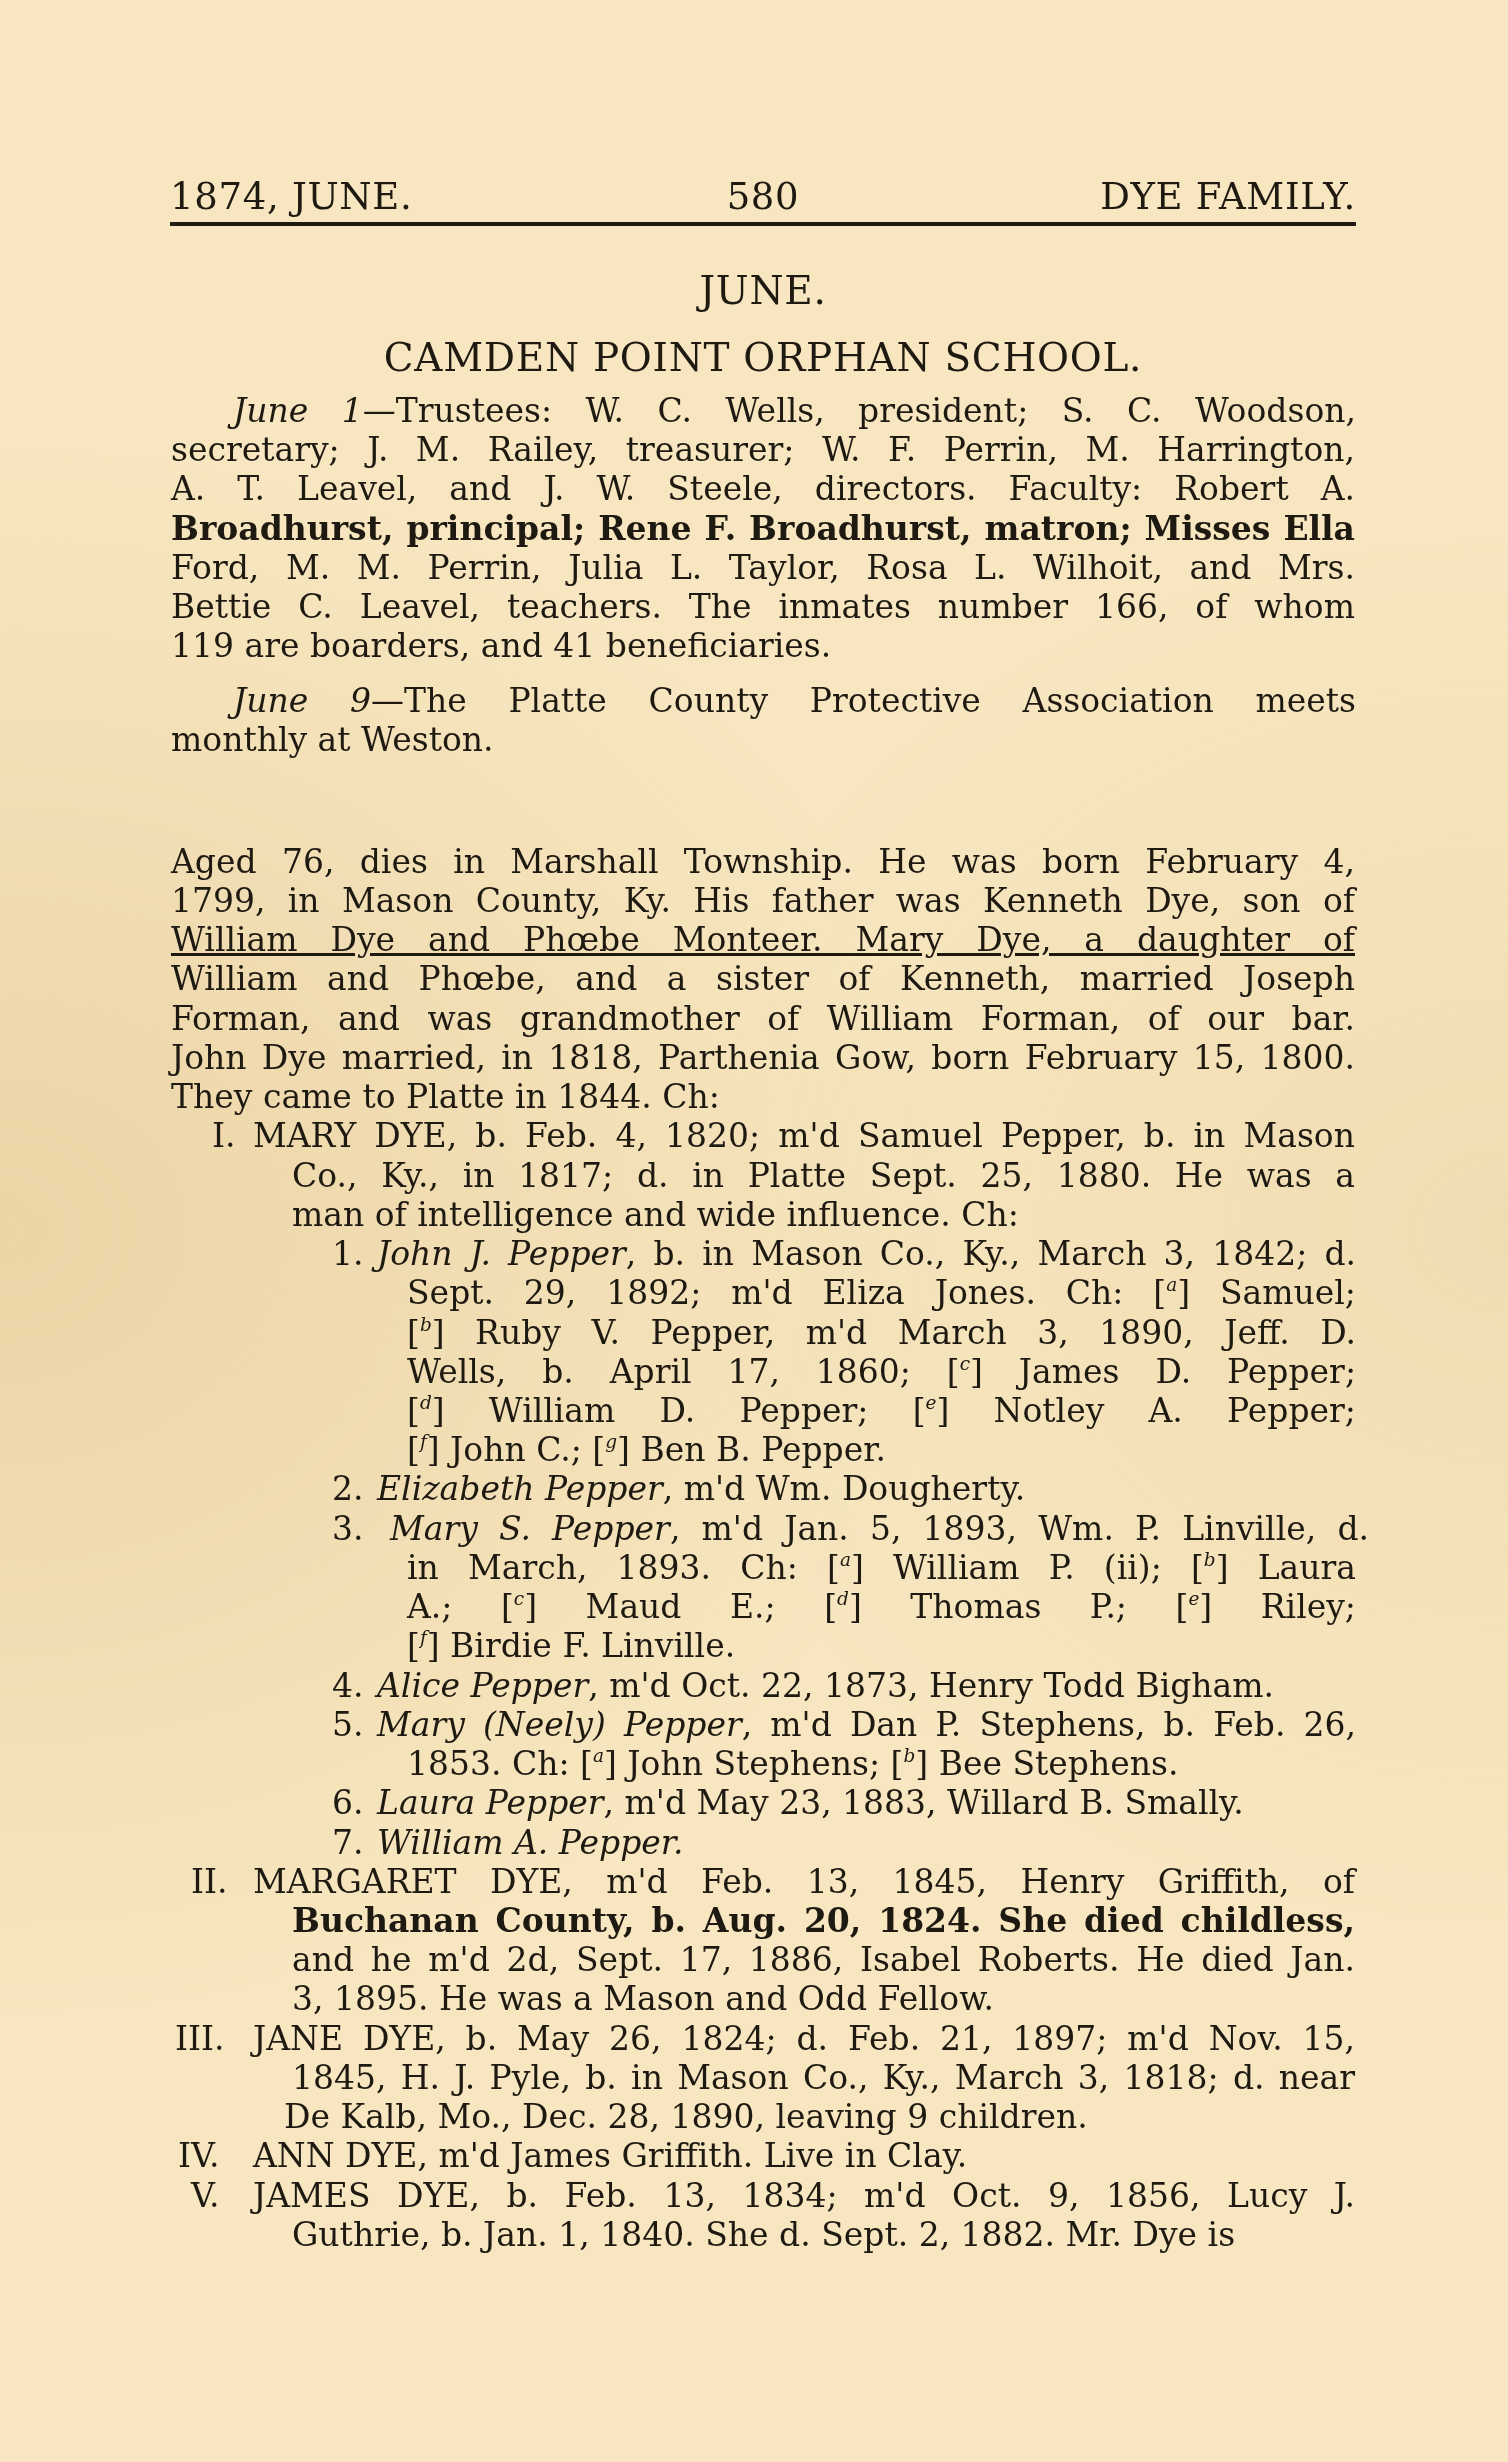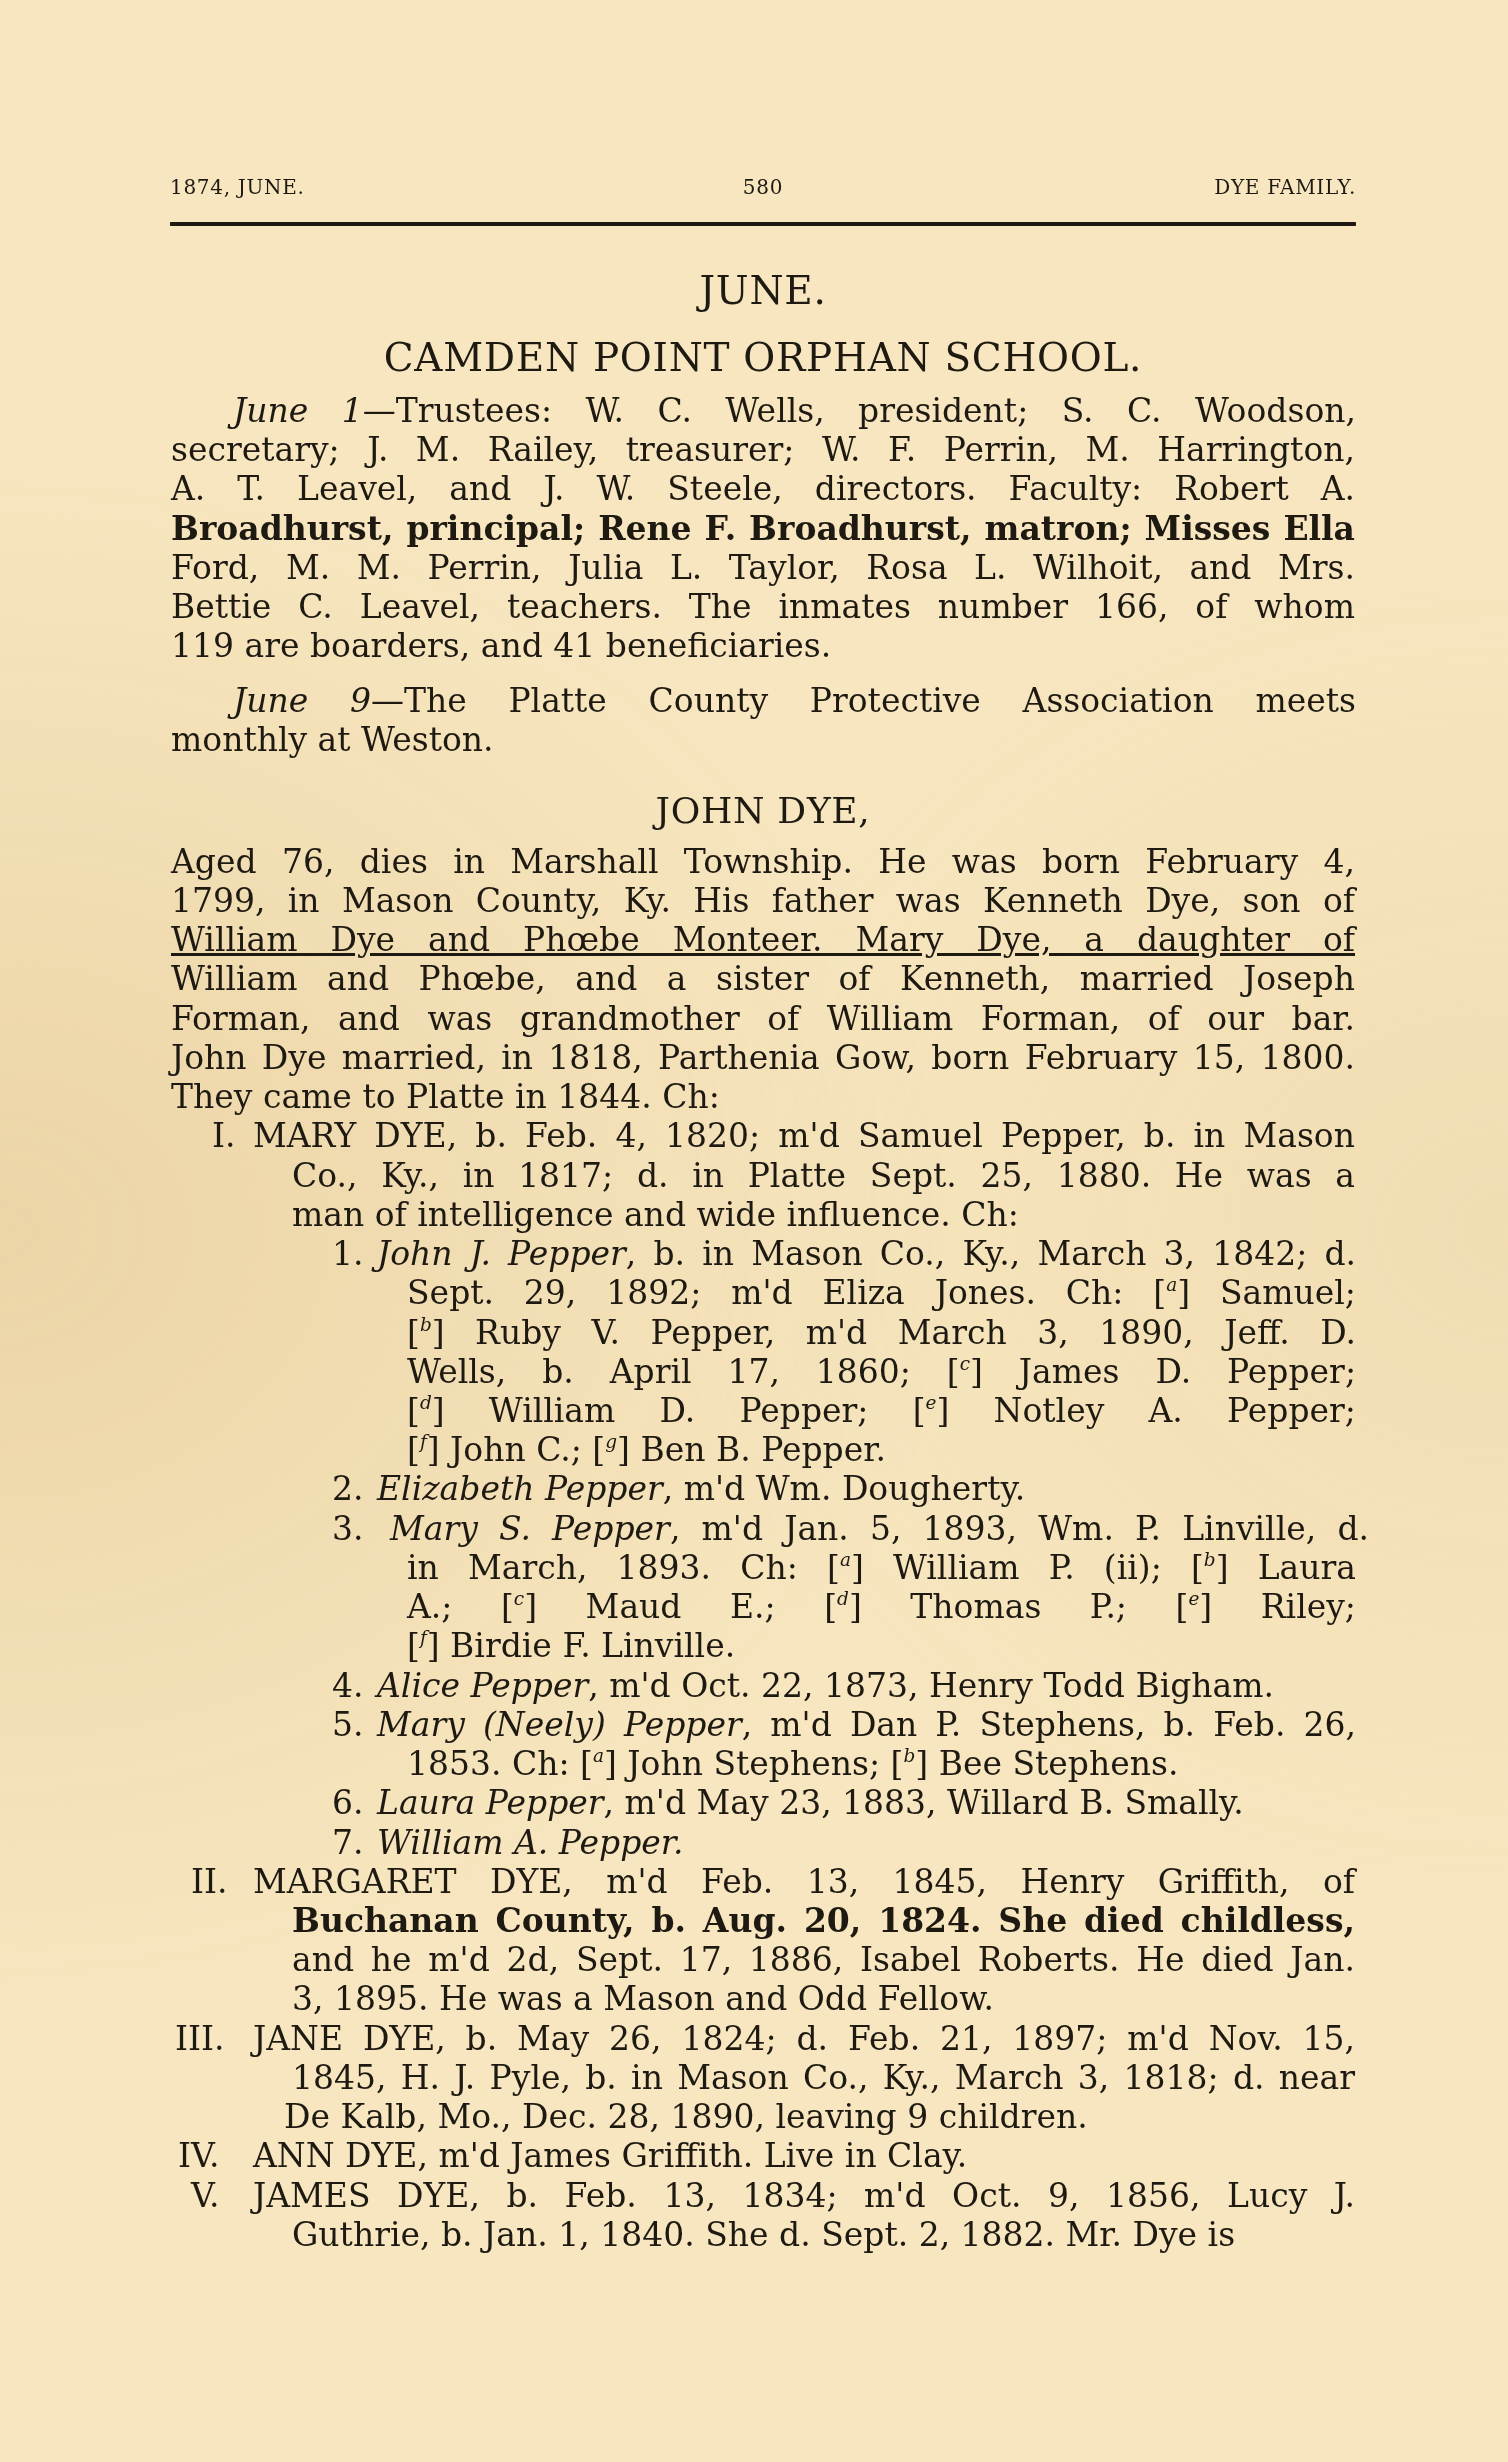--- a/index.html
+++ b/index.html
@@ -8,21 +8,21 @@
     background: #f7e6bf;
     background-image:
       radial-gradient(ellipse at 0% 50%, rgba(214,180,120,0.35) 0%, rgba(214,180,120,0) 45%),
       radial-gradient(ellipse at 100% 50%, rgba(214,180,120,0.18) 0%, rgba(214,180,120,0) 40%);
     color: #1e1a12;
     font-family: "DejaVu Serif", "Liberation Serif", serif;
   }
   #page { position: absolute; left: 0; top: 0; width: 1509px; height: 2462px; }
   .running-head {
     position: absolute; left: 170px; width: 1186px; top: 175px; height: 36px;
-    font-size: 20px; letter-spacing: 0.7px;
+    font-size: 37px; letter-spacing: 0.7px;
   }
   .running-head span { position: absolute; top: 0; white-space: nowrap; }
   .rh-left { left: 0; }
   .rh-center { left: 0; right: 0; text-align: center; }
   .rh-right { right: 0; }
   .head-rule {
     position: absolute; left: 170px; width: 1186px; top: 222px; height: 3.6px;
     background: #1e1a12; border-radius: 0.7px;
   }
   .title {
@@ -58,21 +58,20 @@
       <div class="line just" style="left: 171px; top: 509px; width: 1184px; font-weight: bold;"><span>Broadhurst, principal; Rene F. Broadhurst, matron; Misses Ella</span></div>
       <div class="line just" style="left: 171px; top: 548px; width: 1184px;"><span>Ford, M. M. Perrin, Julia L. Taylor, Rosa L. Wilhoit, and Mrs.</span></div>
       <div class="line just" style="left: 171px; top: 587px; width: 1184px;"><span>Bettie C. Leavel, teachers.  The inmates number 166, of whom</span></div>
       <div class="line" style="left: 171px; top: 626px; width: 1184px;"><span>119 are boarders, and 41 beneficiaries.</span></div>
     </div>
   <div id="june9">
       <div class="line just" style="left: 233px; top: 681px; width: 1123px;"><i>June 9</i><span>—The Platte County Protective Association meets</span></div>
       <div class="line" style="left: 171px; top: 720px; width: 1184px;"><span>monthly at Weston.</span></div>
     </div>
 
-  <div class="title" style="top:790px; font-size:36px;">JOHN DYE,</div>
 
   <div id="johndye">
       <div class="line just" style="left: 171px; top: 842px; width: 1184px;"><span>Aged 76, dies in Marshall Township.  He was born February 4,</span></div>
       <div class="line just" style="left: 171px; top: 881px; width: 1184px;"><span>1799, in Mason County, Ky.  His father was Kenneth Dye, son of</span></div>
       <div class="line just" style="left: 171px; top: 920px; width: 1184px; text-decoration: underline;"><span>William Dye and Phœbe Monteer.  Mary Dye, a daughter of</span></div>
       <div class="line just" style="left: 171px; top: 959px; width: 1184px;"><span>William and Phœbe, and a sister of Kenneth, married Joseph</span></div>
       <div class="line just" style="left: 171px; top: 999px; width: 1184px;"><span>Forman, and was grandmother of William Forman, of our bar.</span></div>
       <div class="line just" style="left: 171px; top: 1038px; width: 1184px;"><span>John Dye married, in 1818, Parthenia Gow, born February 15, 1800.</span></div>
       <div class="line" style="left: 171px; top: 1077px; width: 1184px;"><span>They came to Platte in 1844.  Ch:</span></div>
     </div>

